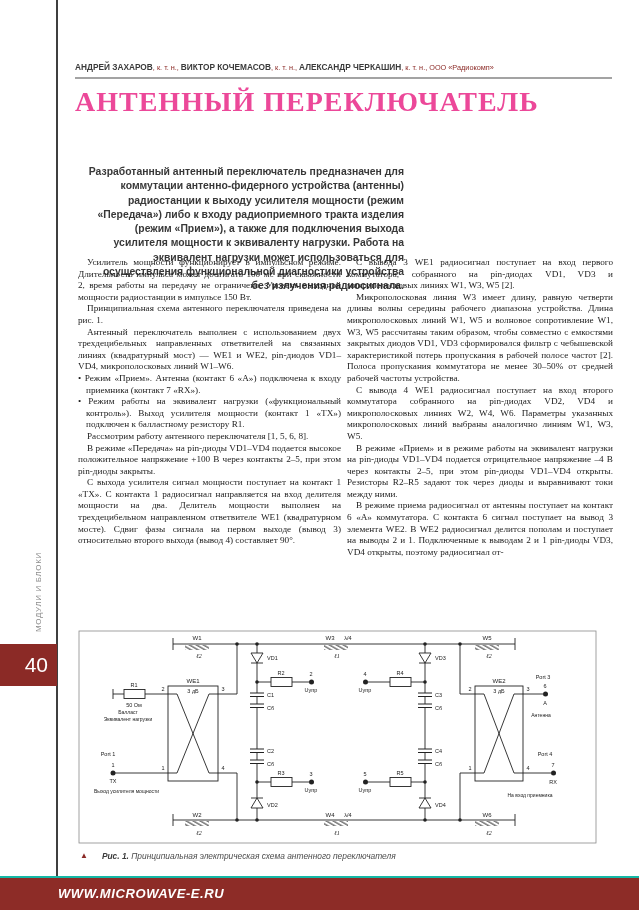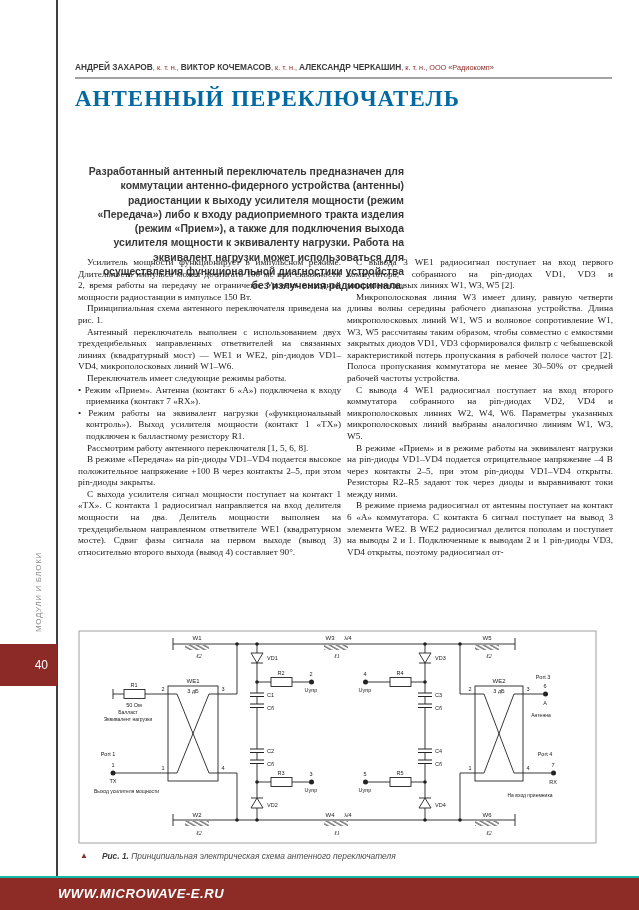--- a/index.html
+++ b/index.html
@@ -2,28 +2,28 @@
 <html><head>
 <meta charset="utf-8">
 <style>
   html,body{margin:0;padding:0;}
   body{width:639px;height:910px;background:#fff;position:relative;overflow:hidden;
        font-family:"Liberation Sans",sans-serif;}
   .margin-line{position:absolute;left:56px;top:0;width:1.5px;height:876px;background:#3f3f3f;}
   .side-label{position:absolute;left:34px;top:540px;height:92px;writing-mode:vertical-rl;
        transform:rotate(180deg);font-size:8px;letter-spacing:.6px;color:#8c8c8c;white-space:nowrap;}
   .page-badge{position:absolute;left:0;top:644px;width:57px;height:42px;background:#8b2a26;
-       color:#fff;font-size:12px;line-height:42px;padding-left:0;text-align:right;}
+       color:#fff;font-size:21px;line-height:42px;padding-left:0;text-align:right;}
   .page-badge span{margin-right:9px;}
   .header{position:absolute;left:75px;top:62px;width:537px;border-bottom:2px solid #a3a3a3;
        padding-bottom:5px;font-size:8.3px;color:#3d3d3d;white-space:nowrap;}
   .header b{font-weight:bold;color:#3a3a3a;}
   .header .deg{color:#8b2a26;font-size:7.3px;}
   .article-title{position:absolute;left:75px;top:86px;font-family:"Liberation Serif",serif;
-       font-weight:bold;font-size:23px;letter-spacing:1px;color:#0369a1;}
+       font-weight:bold;font-size:28px;letter-spacing:1px;color:#ec4899;}
   .abstract{position:absolute;left:85px;top:133px;width:319px;text-align:right;
        font-weight:bold;font-size:10.4px;line-height:14.3px;color:#383838;margin-top:32px;}
   .col{position:absolute;top:257px;font-family:"Liberation Serif",serif;font-size:9.2px;
        line-height:11.6px;color:#1c1c1c;text-align:justify;}
   .col-left{left:78px;width:263px;}
   .col-right{left:347px;width:266px;}
   .col p{margin:0;}
   .ind{text-indent:9px;}
   .bullet{padding-left:8px;text-indent:-8px;}
   .figure{position:absolute;left:78px;top:630px;width:520px;height:215px;}
@@ -51,21 +51,20 @@
 <div class="header"><b>АНДРЕЙ ЗАХАРОВ</b><span class="deg">, к. т. н., </span><b>ВИКТОР КОЧЕМАСОВ</b><span class="deg">, к. т. н., </span><b>АЛЕКСАНДР ЧЕРКАШИН</b><span class="deg">, к. т. н., </span><span class="deg">ООО «Радиокомп»</span></div>
 
 <h1 class="article-title" style="margin:0;">АНТЕННЫЙ ПЕРЕКЛЮЧАТЕЛЬ</h1>
 
 <div class="abstract">Разработанный антенный переключатель предназначен для коммутации антенно-фидерного устройства (антенны) радиостанции к выходу усилителя мощности (режим «Передача») либо к входу радиоприемного тракта изделия (режим «Прием»), а также для подключения выхода усилителя мощности к эквиваленту нагрузки. Работа на эквивалент нагрузки может использоваться для осуществления функциональной диагностики устройства без излучения радиосигнала.</div>
 
 <div class="col col-left">
   <p class="ind">Усилитель мощности функционирует в импульсном режиме. Длительность импульса может достигать 100 мс при скважности 2, время работы на передачу не ограничено. Уровень выходной мощности радиостанции в импульсе 150 Вт.</p>
   <p class="ind">Принципиальная схема антенного переключателя приведена на рис. 1.</p>
   <p class="ind">Антенный переключатель выполнен с использованием двух трехдецибельных направленных ответвителей на связанных линиях (квадратурный мост) — WE1 и WE2, pin-диодов VD1–VD4, микрополосковых линий W1–W6.</p>
-  <p class="ind">Переключатель имеет следующие режимы работы.</p>
   <p class="bullet">• Режим «Прием». Антенна (контакт 6 «А») подключена к входу приемника (контакт 7 «RX»).</p>
   <p class="bullet">• Режим работы на эквивалент нагрузки («функциональный контроль»). Выход усилителя мощности (контакт 1 «TX») подключен к балластному резистору R1.</p>
   <p class="ind">Рассмотрим работу антенного переключателя [1, 5, 6, 8].</p>
   <p class="ind">В режиме «Передача» на pin-диоды VD1–VD4 подается высокое положительное напряжение +100 В через контакты 2–5, при этом pin-диоды закрыты.</p>
   <p class="ind">С выхода усилителя сигнал мощности поступает на контакт 1 «TX». С контакта 1 радиосигнал направляется на вход делителя мощности на два. Делитель мощности выполнен на трехдецибельном направленном ответвителе WE1 (квадратурном мосте). Сдвиг фазы сигнала на первом выходе (вывод 3) относительно второго выхода (вывод 4) составляет 90°.</p>
 </div>
 
 <div class="col col-right">
   <p class="ind">С вывода 3 WE1 радиосигнал поступает на вход первого коммутатора, собранного на pin-диодах VD1, VD3 и микрополосковых линиях W1, W3, W5 [2].</p>
   <p class="ind">Микрополосковая линия W3 имеет длину, равную четверти длины волны середины рабочего диапазона устройства. Длина микрополосковых линий W1, W5 и волновое сопротивление W1, W3, W5 рассчитаны таким образом, чтобы совместно с емкостями закрытых диодов VD1, VD3 сформировался фильтр с чебышевской характеристикой потерь пропускания в рабочей полосе частот [2]. Полоса пропускания коммутатора не менее 30–50% от средней рабочей частоты устройства.</p>

